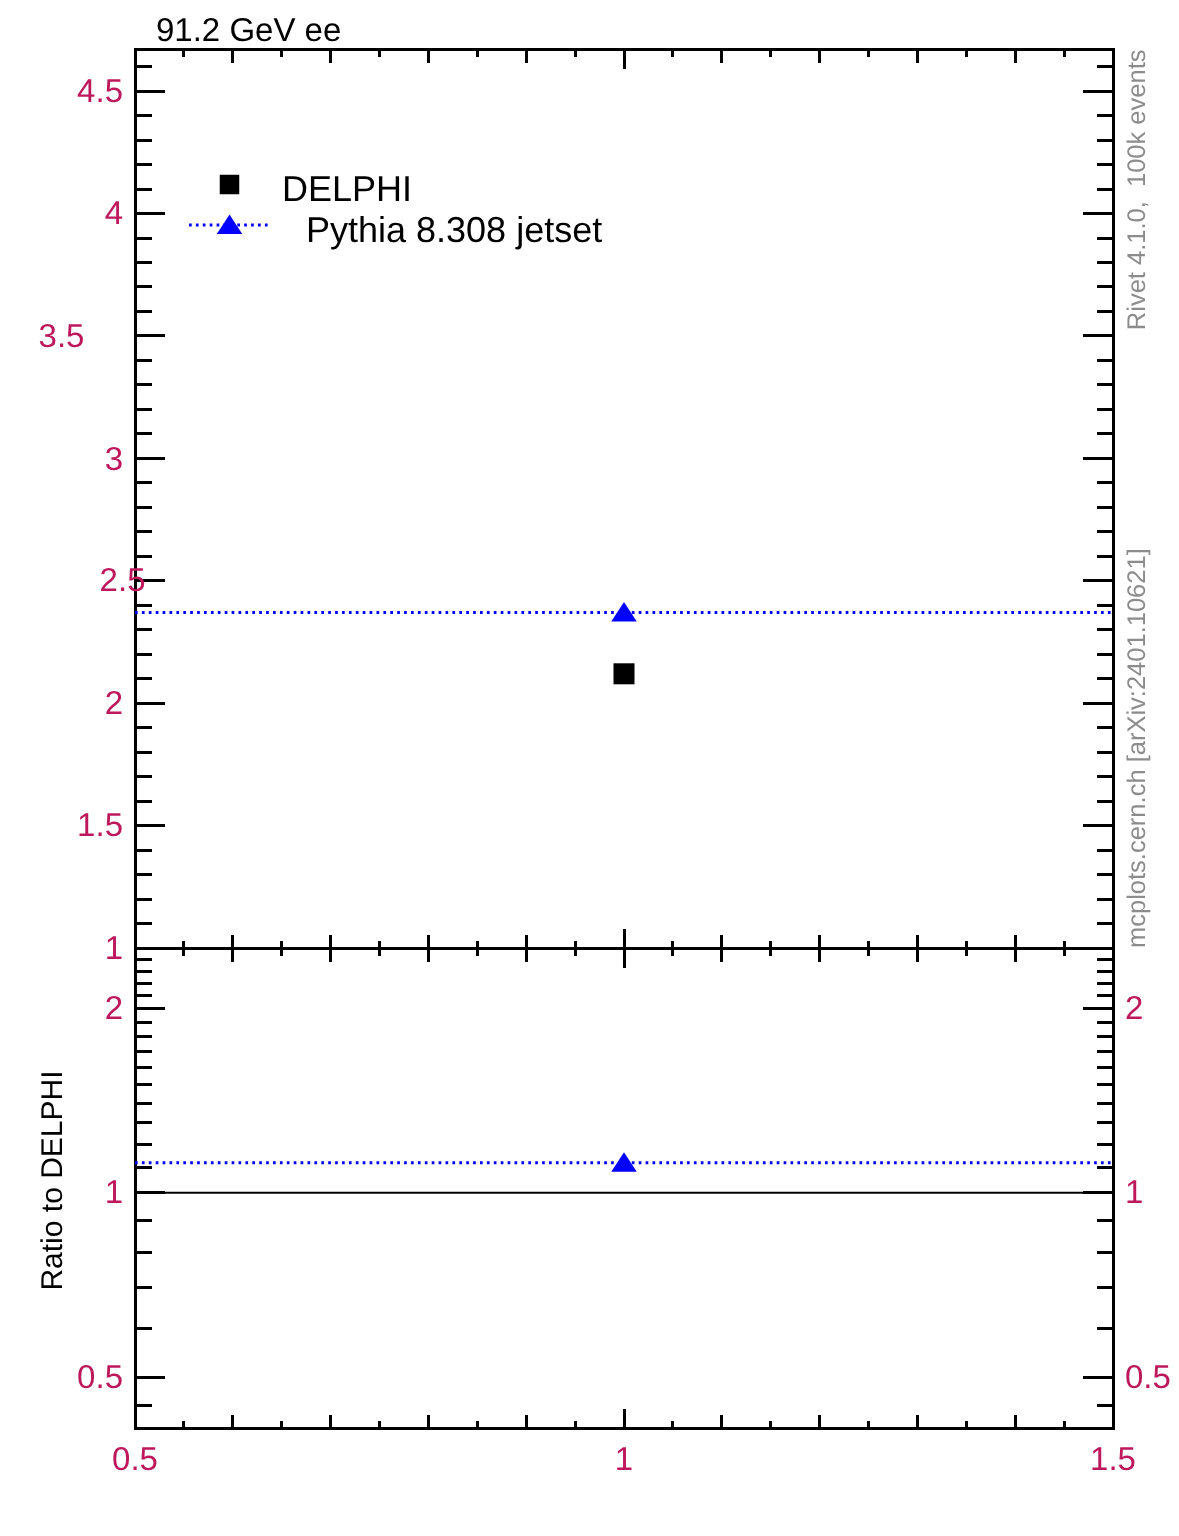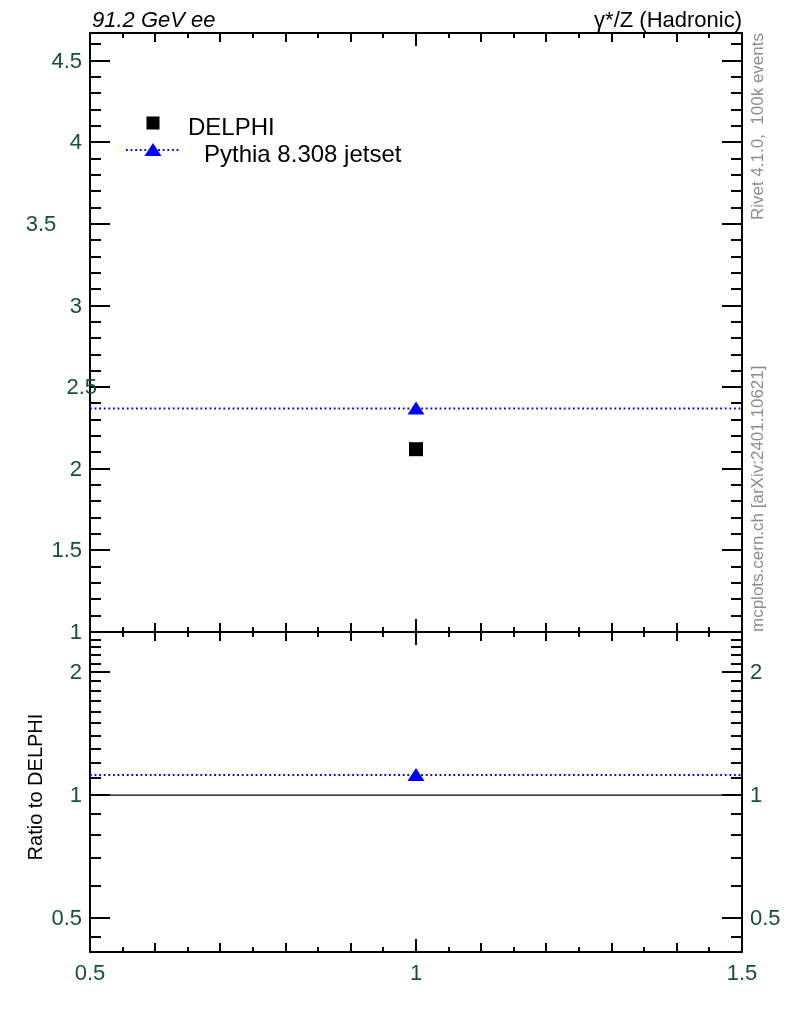--- a/index.html
+++ b/index.html
@@ -6,21 +6,21 @@
   #canvas{
     position:relative;
     width:786px;height:1024px;
     background:#ffffff;
     font-family:"Liberation Sans", sans-serif;
     overflow:hidden;
   }
   #plot-svg{position:absolute;left:0;top:0;}
   .abs{position:absolute;}
   .hdr{font-size:22px;color:#000;white-space:nowrap;}
-  .ticklab{font-size:22px;color:#14532d;line-height:26px;white-space:nowrap;}
+  .ticklab{font-size:22px;color:#be185d;line-height:26px;white-space:nowrap;}
   .title{font-size:22px;color:#000;text-align:center;white-space:nowrap;}
   .title sup{font-size:15px;}
   .legend-label{font-size:24px;color:#000;white-space:nowrap;}
   .watermark{font-size:16px;color:#999999;text-align:center;white-space:nowrap;}
   .sidetext{font-size:17px;color:#8c8c8c;white-space:pre;}
   .ratio-ylabel{font-size:20px;color:#000;text-align:center;white-space:nowrap;}
 </style>
 </head>
 <body>
 
@@ -233,22 +233,21 @@
       <line x1="90" y1="795.1896493601496" x2="742" y2="795.1896493601496" stroke="#000000" stroke-width="1.3" fill="none"></line>
       <line x1="90" y1="775.0935774143039" x2="742" y2="775.0935774143039" stroke="#0000ff" stroke-width="2" fill="none" stroke-dasharray="1.8 2.8"></line>
       <rect x="409" y="442.19891008174386" width="14" height="14" fill="#000000"></rect>
       <polygon points="416,401.3950953678474 407.5,414.3950953678474 424.5,414.3950953678474" fill="#0000ff"></polygon>
       <polygon points="416,768.0935774143039 407.5,781.0935774143039 424.5,781.0935774143039" fill="#0000ff"></polygon>
       <rect x="146.5" y="116.5" width="13" height="13" fill="#000000"></rect>
       <line x1="126" y1="150" x2="180" y2="150" stroke="#0000ff" stroke-width="2" stroke-dasharray="1.8 2.8"></line>
       <polygon points="153,143 144.5,156 161.5,156" fill="#0000ff"></polygon>
     </svg>
 
-  <div class="abs hdr" style="left:92px;top:7px;font-style:italic;">91.2 GeV ee</div>
-  <div class="abs hdr" style="left:400px;top:7px;width:342px;text-align:right;">γ*/Z (Hadronic)</div>
+  <div class="abs hdr" style="left:104px;top:7px;">91.2 GeV ee</div>
 
 
   <div class="abs legend-label" style="left:188px;top:113px;">DELPHI</div>
   <div class="abs legend-label" style="left:204px;top:140px;">Pythia 8.308 jetset</div>
 
 
   <div class="abs sidetext" style="left:748px;top:33px;width:202px;text-align:right;transform-origin:0 0;transform:rotate(-90deg) translateX(-100%);">Rivet 4.1.0,  100k events</div>
   <div class="abs sidetext" style="left:748px;top:330px;width:302px;text-align:left;transform-origin:0 0;transform:rotate(-90deg) translateX(-100%);">mcplots.cern.ch [arXiv:2401.10621]</div>
 
   <div class="abs ratio-ylabel" style="left:-65px;top:776px;width:200px;height:22px;transform:rotate(-90deg);">Ratio to DELPHI</div>

